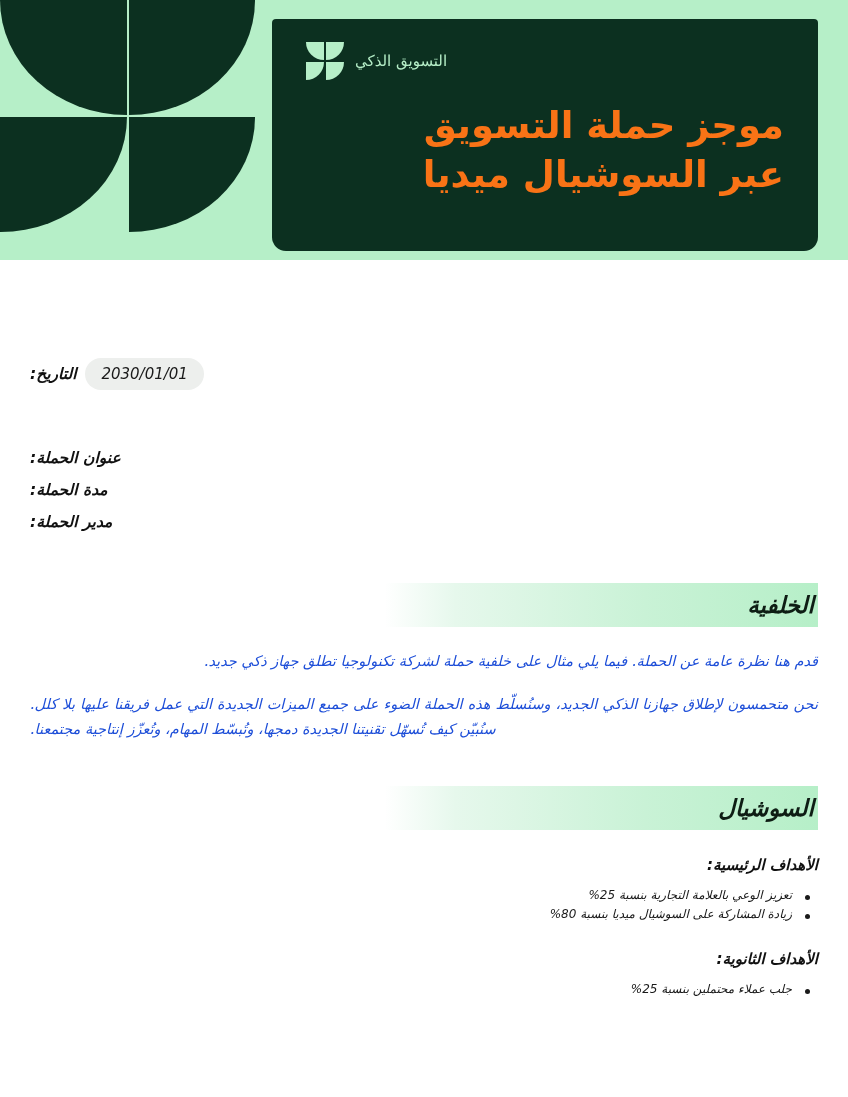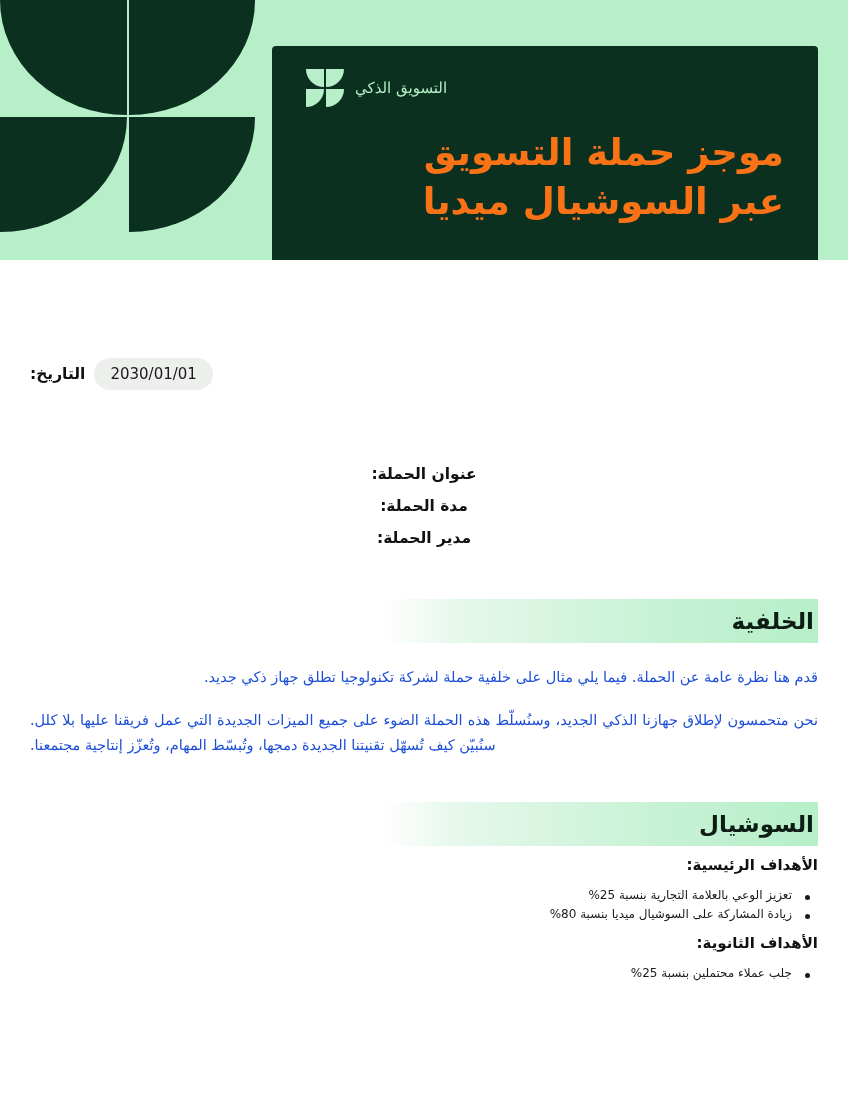--- a/index.html
+++ b/index.html
@@ -43,21 +43,21 @@
     width: 100%;
     height: 100%;
   }
   .deco-cell.br { border-bottom-right-radius: 100%; }
   .deco-cell.bl { border-bottom-left-radius: 100%; }
 
   
   .title-card {
     position: absolute;
     left: 272px;
-    top: 46px;
+    top: 19px;
     width: 546px;
     height: 232px;
     background: #0c3020;
     border-radius: 4px 4px 14px 14px;
     box-sizing: border-box;
     padding: 22px 34px 26px 34px;
     display: flex;
     flex-direction: column;
     justify-content: flex-start;
   }
@@ -105,20 +105,21 @@
     margin-top: 20px;
     letter-spacing: -0.2px;
   }
 
   
   .sheet {
     position: relative;
     width: 848px;
     padding: 0 30px;
     box-sizing: border-box;
+    font-style: italic;
   }
 
   .meta-block {
     margin-top: 98px;
     text-align: right;
   }
 
   .date-row {
     display: flex;
     flex-direction: row-reverse;
@@ -133,22 +134,22 @@
     background: #edefed;
     border-radius: 999px;
     padding: 7px 16px;
     font-weight: normal;
     font-size: 15px;
     color: #1a1a1a;
     direction: ltr;
   }
 
   .fields {
-    margin-top: 68px;
-    text-align: center;
+    margin-top: 52px;
+    text-align: left;
   }
   .field-line {
     font-size: 15.5px;
     font-weight: bold;
     color: #111;
     line-height: 2.08;
     white-space: nowrap;
   }
 
   
@@ -180,21 +181,21 @@
     margin-top: 22px;
   }
   .para.wide { text-align: justify; text-align-last: left; }
   .para + .para { margin-top: 18px; }
 
   .sub-label {
     font-size: 15px;
     font-weight: bold;
     color: #111;
     text-align: right;
-    margin-top: 10px;
+    margin-top: 26px;
   }
 
   ul.bullets {
     list-style: none;
     margin: 12px 0 0 0;
     padding: 0;
     text-align: right;
   }
   ul.bullets li {
     font-size: 12px;

